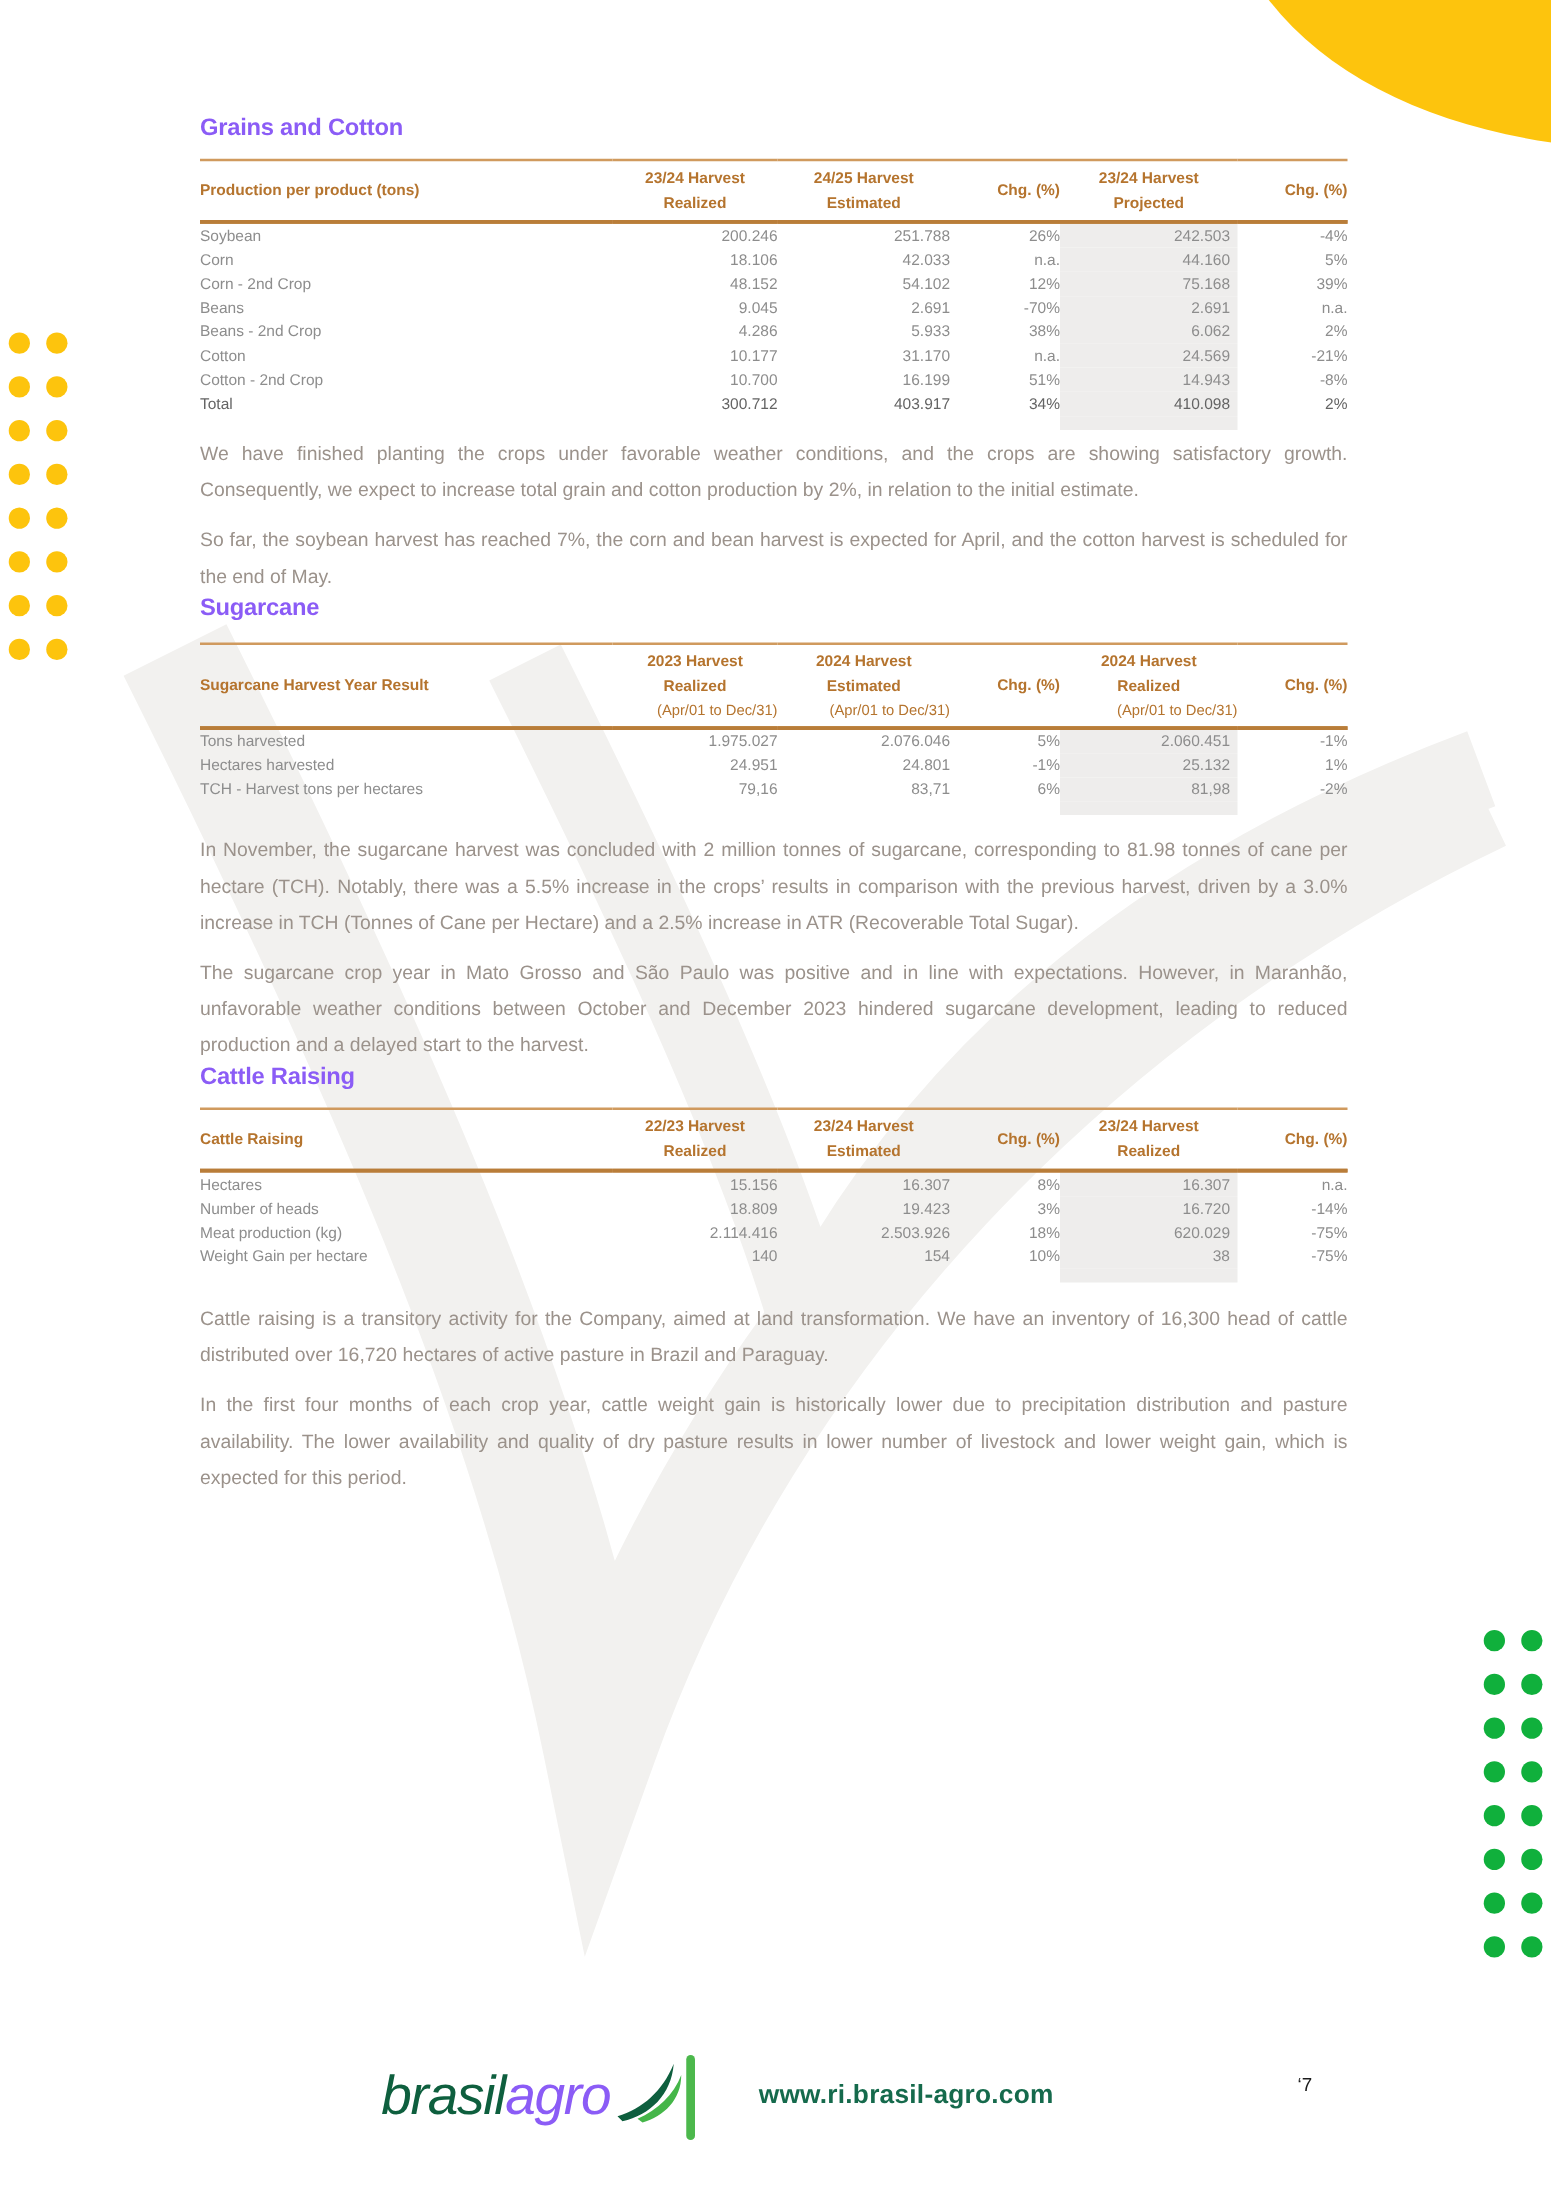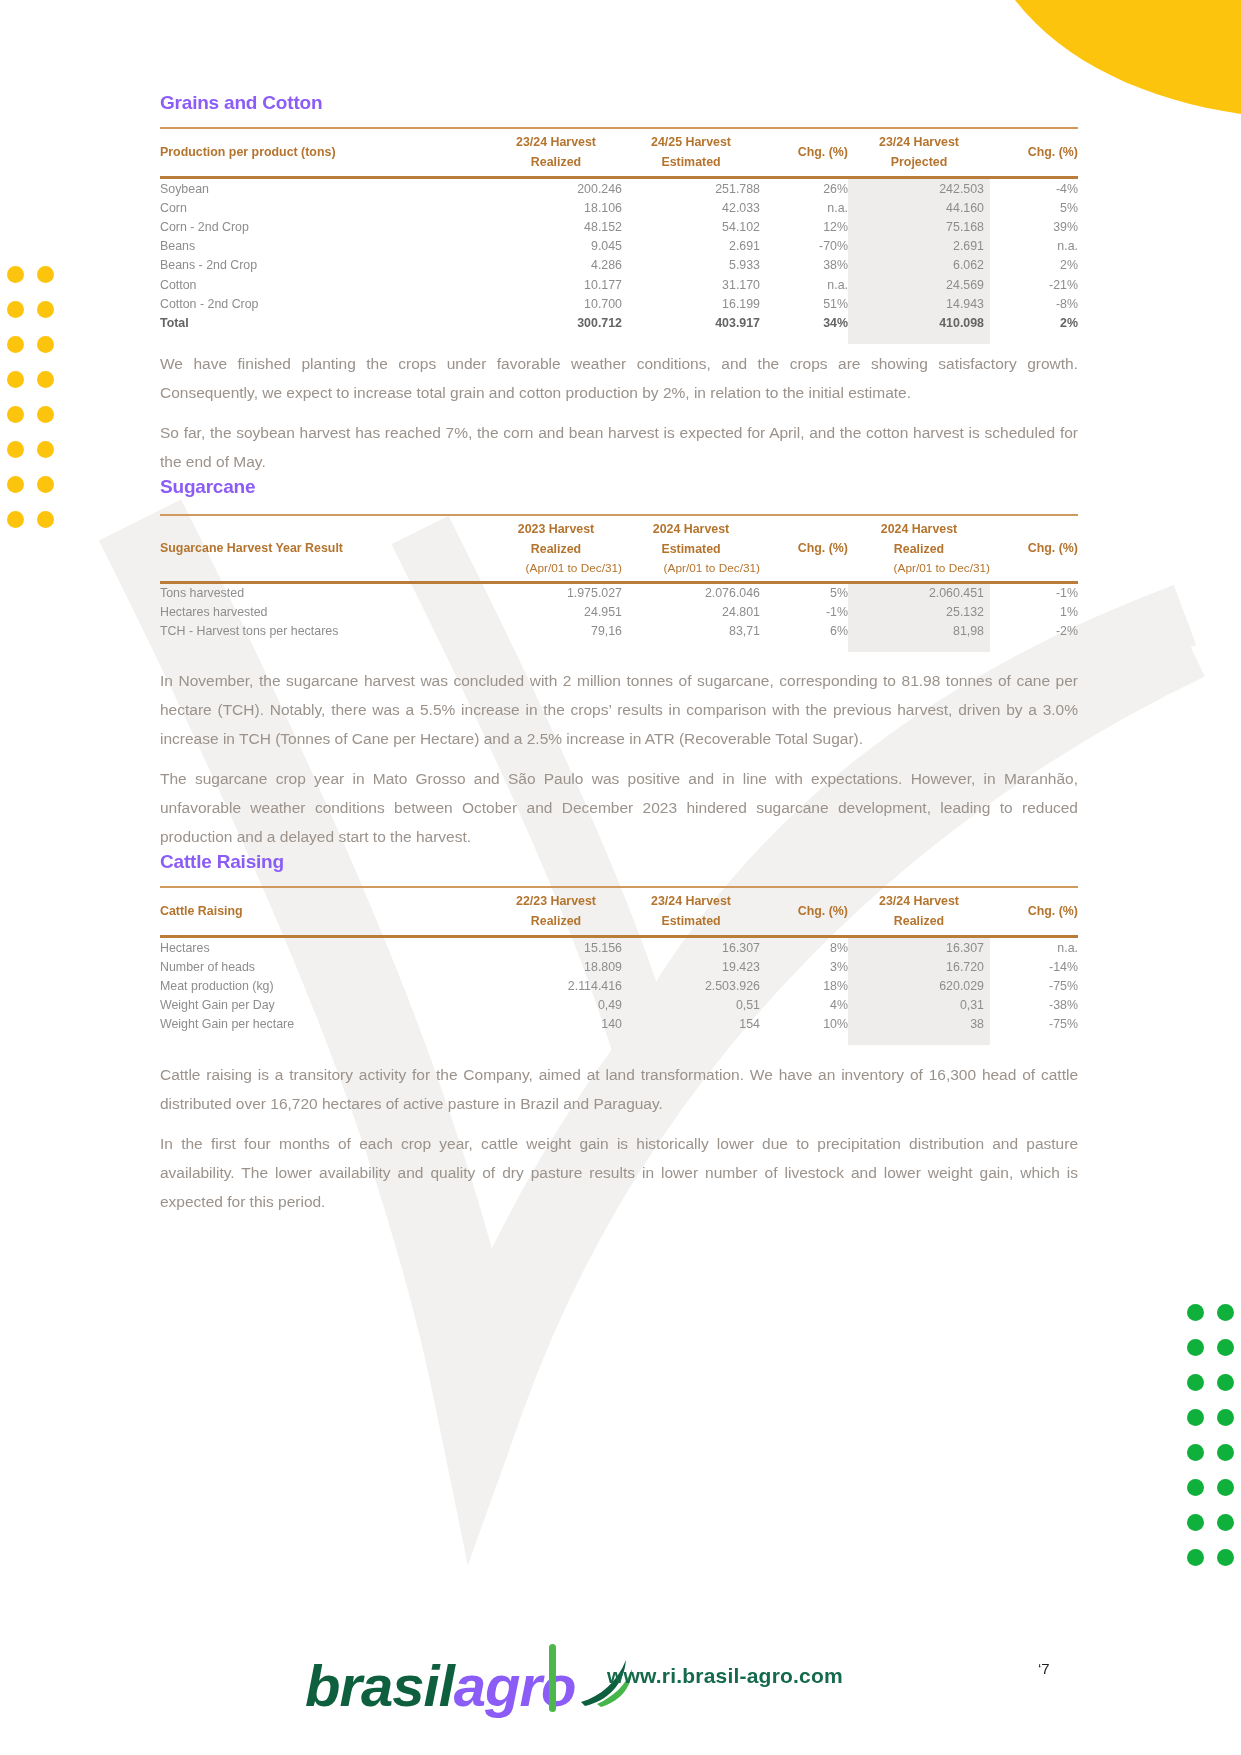--- a/index.html
+++ b/index.html
@@ -48,26 +48,26 @@
     vertical-align:middle;padding:3px 0 4px 0;
   }
   table.rep thead th.lblh{text-align:left;}
   table.rep thead th .h1,table.rep thead th .h2{line-height:20px;text-align:center;}
   table.rep thead th .h3{line-height:18px;font-weight:normal;font-size:11.8px;}
   table.rep td{padding:2.6px 0;}
   table.rep td.lbl{text-align:left;}
   table.rep td.num{text-align:right;}
   table.rep .shade{background:#eeedec;}
   table.rep td.shade,table.rep th.shade{padding-right:6px;padding-left:29px;}
-  table.rep tr.total td{font-weight:bold;color:#646464;margin-left:31px;}
+  table.rep tr.total td{font-weight:normal;color:#646464;margin-left:31px;}
   table.rep tr.spacer td{padding:0;height:11px;}
   
   .footer{position:absolute;left:0;top:1642px;width:1241px;height:90px;z-index:2;}
   .logo{position:absolute;left:305px;top:10px;display:flex;align-items:center;}
-  .logo .word{font-size:58px;font-weight:bold;font-style:italic;letter-spacing:-1px;}
+  .logo .word{font-size:44px;font-weight:normal;font-style:italic;letter-spacing:-1px;}
   .logo .p1{color:#0e5f3e;}
   .logo .p2{color:#8b5cf6;}
   .logo svg{margin-left:4px;margin-top:-6px;}
   .divider{position:absolute;left:549px;top:2px;width:7px;height:68px;border-radius:4px;background:#4cb84c;}
   .url{position:absolute;left:607px;top:22px;font-size:21px;font-weight:bold;color:#156a4c;letter-spacing:.2px;text-decoration:none;}
   .pageno{position:absolute;left:1038px;top:18px;font-size:15px;color:#1c1c1c;}
 </style>
 </head>
 <body>
 
@@ -354,28 +354,20 @@
               <td class="num shade">16.720</td>
               <td class="num">-14%</td>
             </tr>
             <tr class="">
               <td class="lbl">Meat production (kg)</td>
               <td class="num">2.114.416</td>
               <td class="num">2.503.926</td>
               <td class="num">18%</td>
               <td class="num shade">620.029</td>
               <td class="num">-75%</td>
-            </tr>
-            <tr class="">
-              <td class="lbl">Weight Gain per Day</td>
-              <td class="num">0,49</td>
-              <td class="num">0,51</td>
-              <td class="num">4%</td>
-              <td class="num shade">0,31</td>
-              <td class="num">-38%</td>
             </tr>
             <tr class="">
               <td class="lbl">Weight Gain per hectare</td>
               <td class="num">140</td>
               <td class="num">154</td>
               <td class="num">10%</td>
               <td class="num shade">38</td>
               <td class="num">-75%</td>
             </tr>
             <tr class="spacer">

